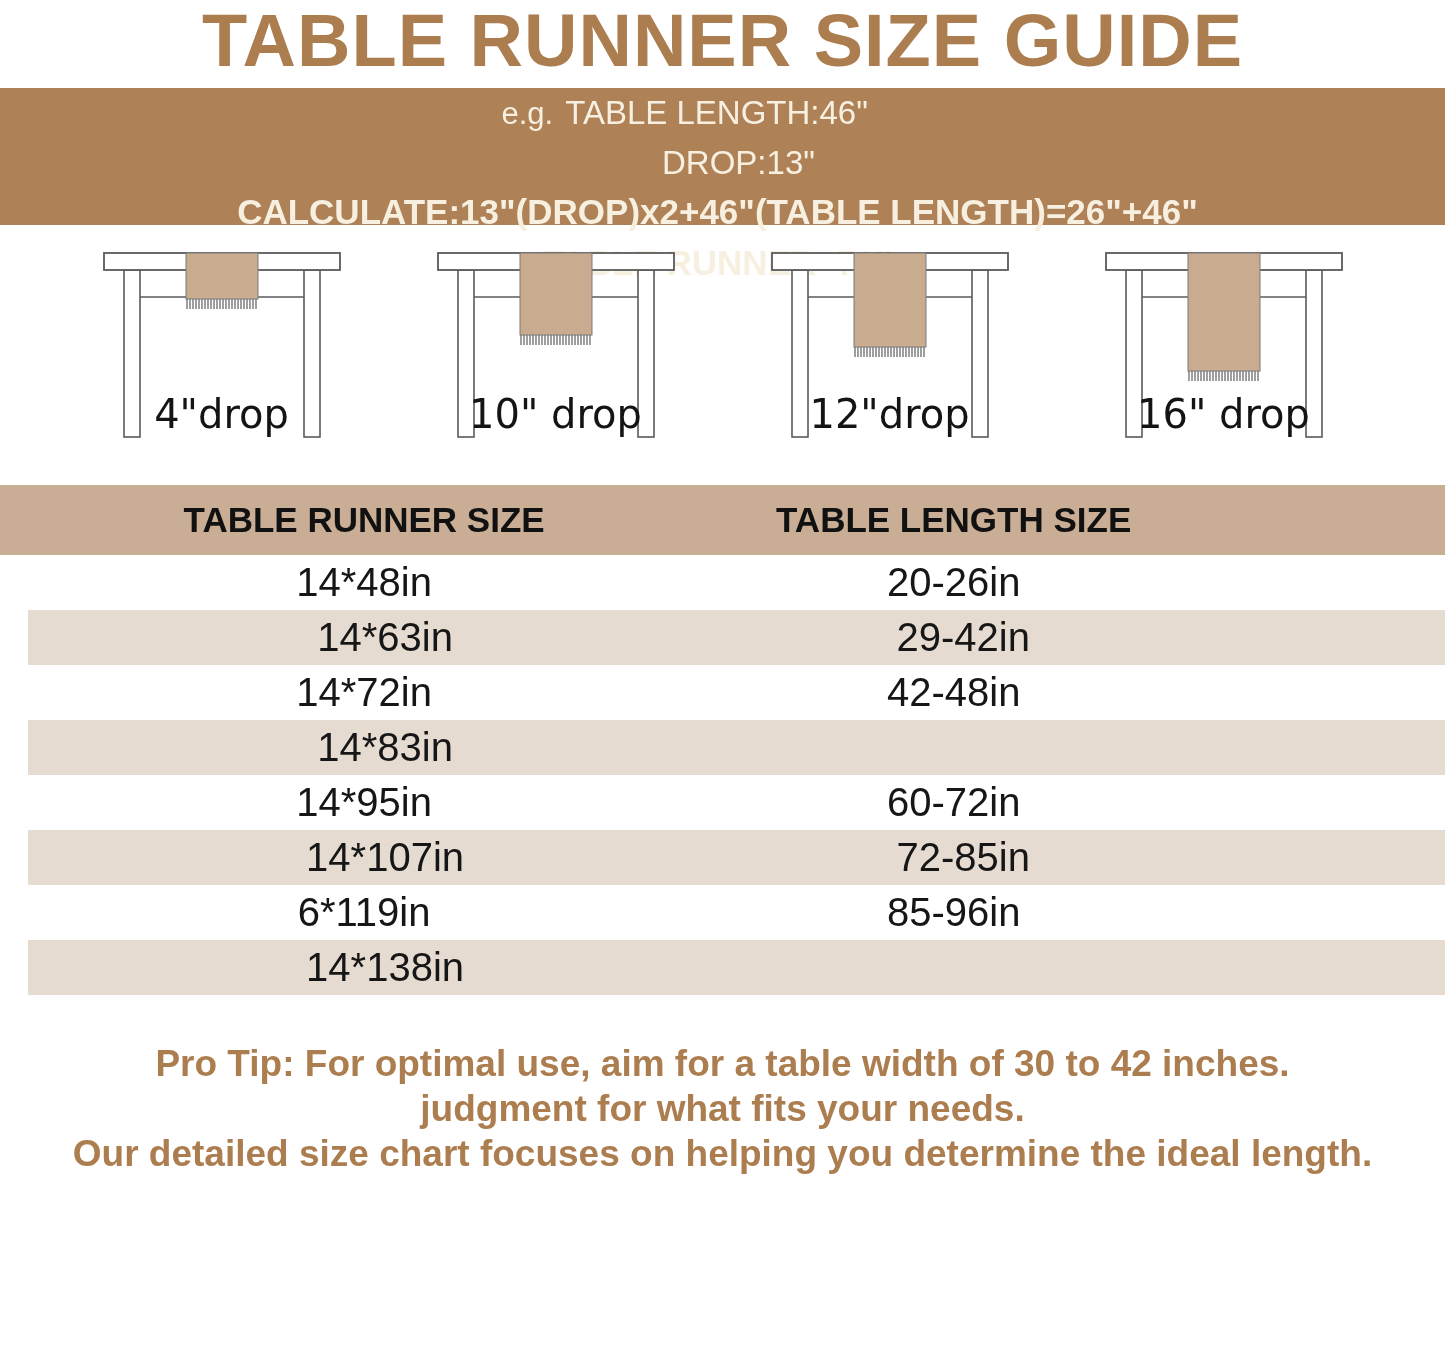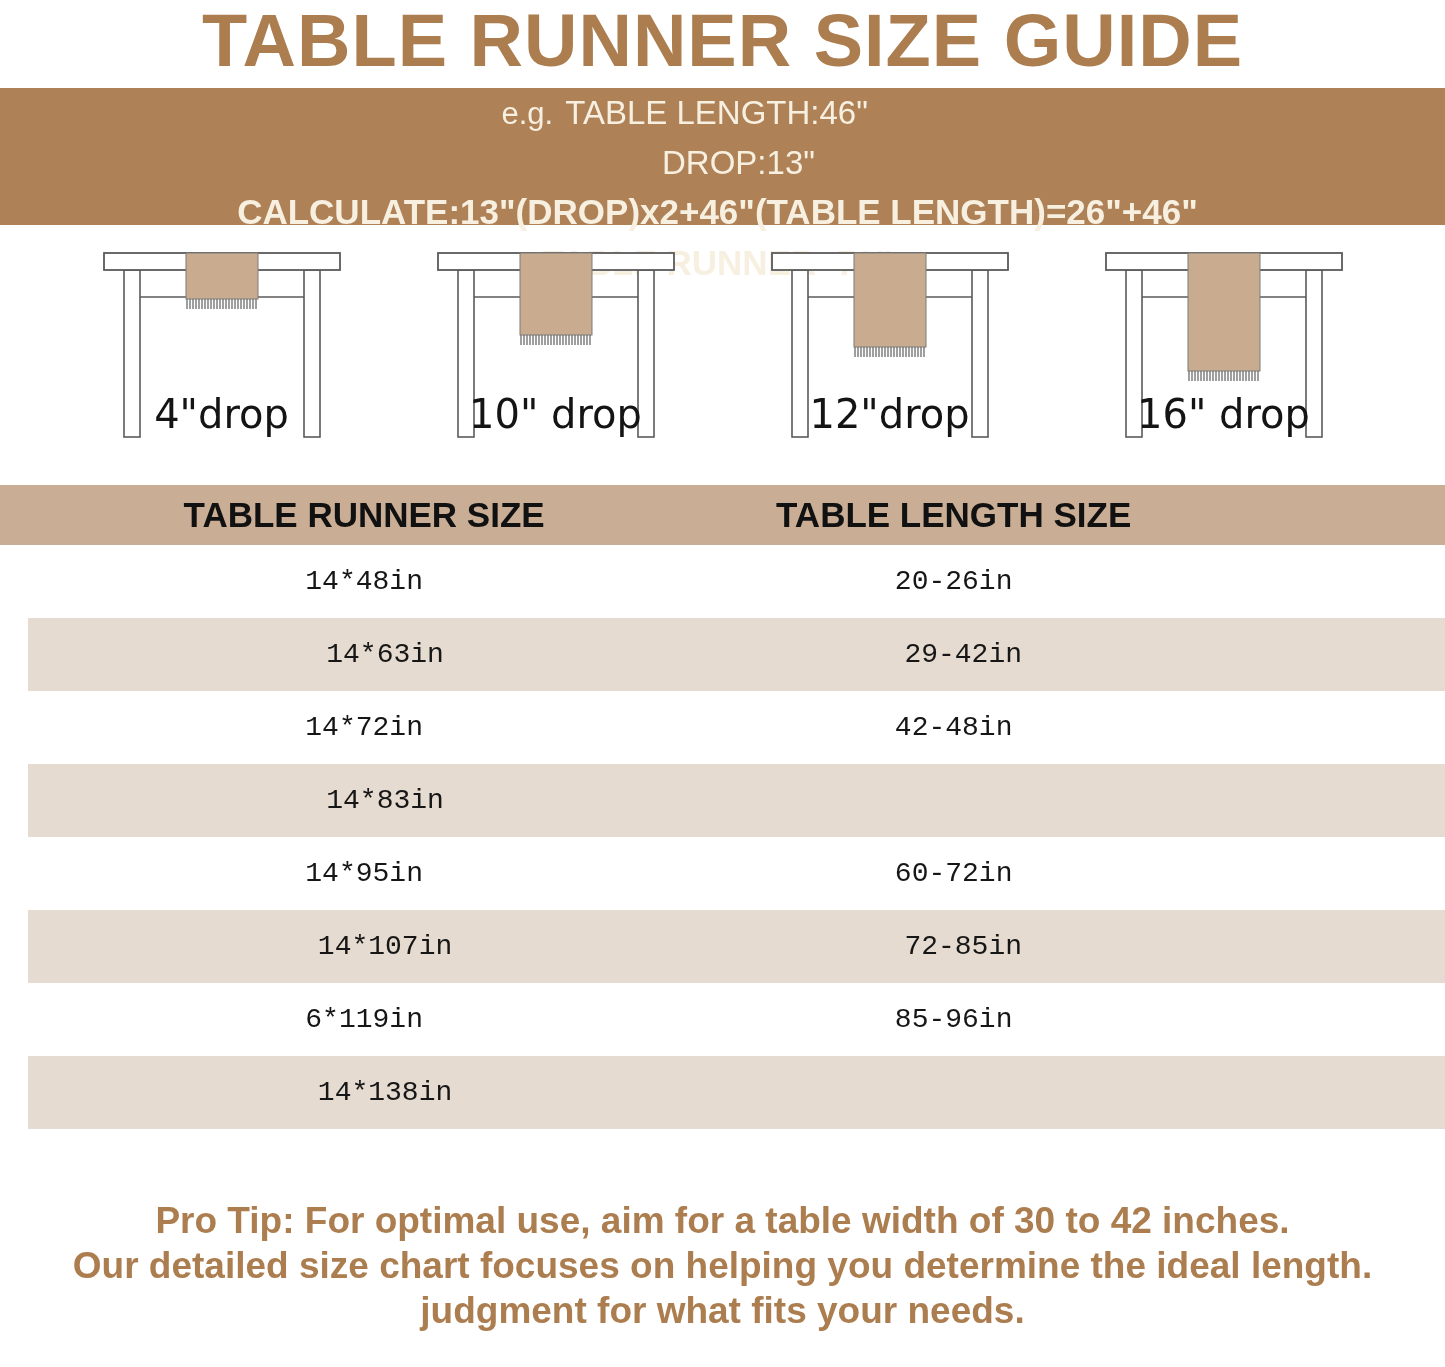--- a/index.html
+++ b/index.html
@@ -43,26 +43,26 @@
   .figure{position:relative;width:240px;height:240px;}
   .figure svg{display:block;}
   .drop-label{
     position:absolute;top:150px;left:0;width:100%;text-align:center;
     font-family:"DejaVu Sans",sans-serif;font-size:40px;color:#141414;
   }
   
   .thead,.trow{
     display:grid;grid-template-columns:50.4% 31.2% 1fr;align-items:center;
   }
-  .thead{height:60px;background:var(--header-bg);font-weight:700;font-size:35px;color:#111;}
-  .trow{height:73px;font-size:28px;color:var(--row-text);background:#ffffff;font-family:Liberation Mono, monospace;}
+  .thead{height:70px;background:var(--header-bg);font-weight:700;font-size:35px;color:#111;}
+  .trow{height:55px;font-size:40px;color:var(--row-text);background:#ffffff;}
   .trow.alt{background:var(--alt-row-bg);margin-left:28px;}
   .cell{text-align:center;}
   
-  .footer{margin-top:69px;}
+  .footer{margin-top:46px;}
   .tip-line{
     text-align:center;font-weight:700;font-size:37px;line-height:45px;
     color:var(--brown);white-space:nowrap;
   }
 </style>
 </head>
 <body>
 
 <div class="title">TABLE RUNNER SIZE GUIDE</div>
 
@@ -253,15 +253,15 @@
         <div class="cell">85-96in</div>
       </div>
       <div class="trow alt">
         <div class="cell">14*138in</div>
       </div>
     </div>
 </div>
 
 <div class="footer" id="footer">
     <div class="tip-line">Pro Tip: For optimal use, aim for a table width of 30 to 42 inches.</div>
+    <div class="tip-line">judgment for what fits your needs.</div>
     <div class="tip-line">Our detailed size chart focuses on helping you determine the ideal length.</div>
-    <div class="tip-line">judgment for what fits your needs.</div>
   </div>
 
 </body></html>

